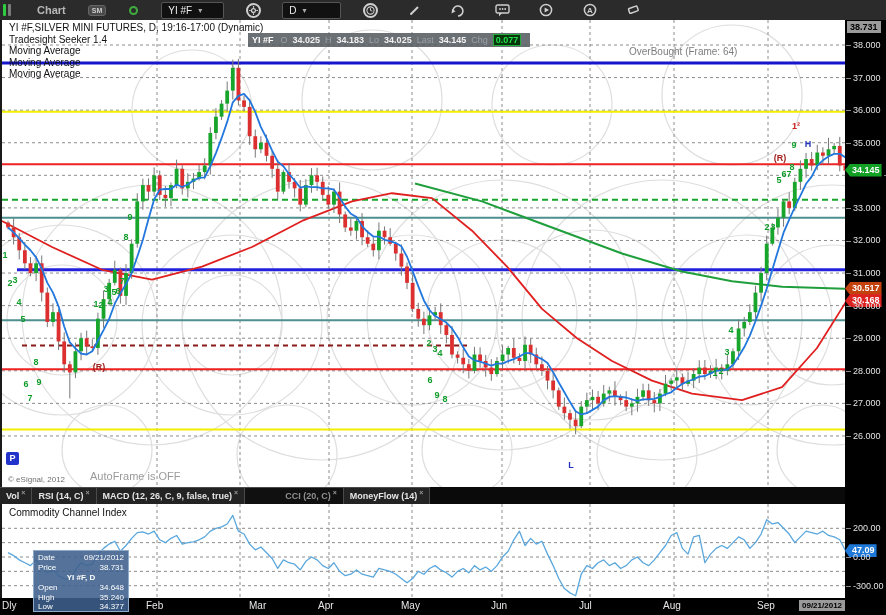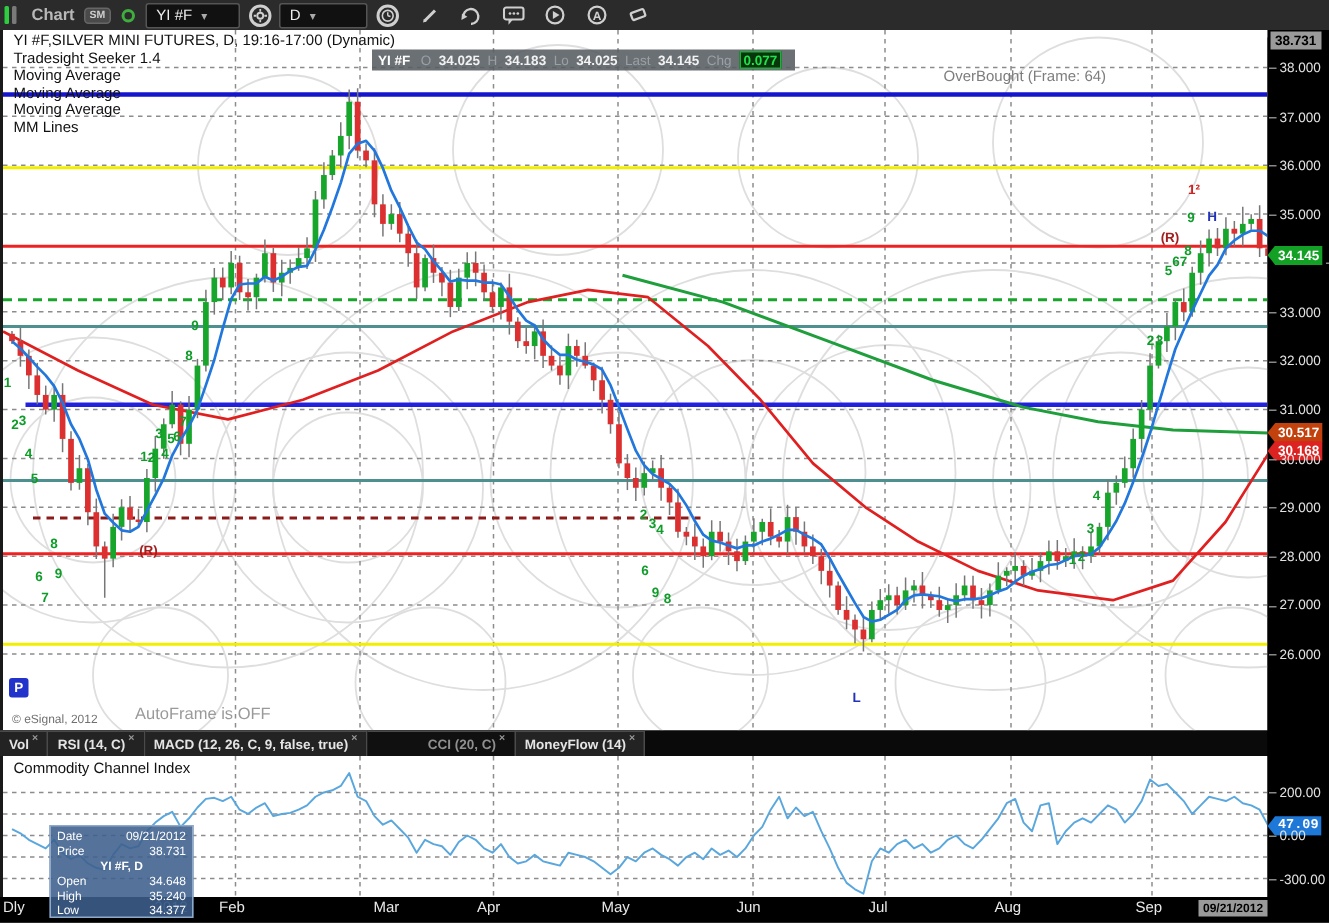--- a/index.html
+++ b/index.html
@@ -1,20 +1,20 @@
 <!DOCTYPE html>
 <html><head>
 <meta charset="utf-8">
 <style>
   html,body{margin:0;padding:0;background:#000;}
   #app{position:relative;width:886px;height:615px;background:#000;overflow:hidden;
        font-family:"Liberation Sans",sans-serif; -webkit-font-smoothing:antialiased;}
   
   #toolbar{position:absolute;left:0;top:0;width:886px;height:20px;background:#2b2b2b;
-           display:flex;align-items:center;gap:4px;border-bottom:5px solid #c4b5fd;}
+           display:flex;align-items:center;gap:20px;border-bottom:5px solid #c4b5fd;}
   .tb-label{color:#b8b8b8;font-weight:bold;font-size:11px;margin:0 2px;}
   .tb-badge{background:#4a4a4a;color:#cfcfcf;font-size:7px;font-weight:bold;border-radius:3px;
             padding:1px 3px;border:1px solid #666;}
   .tb-dot{width:9px;height:9px;border-radius:50%;border:2px solid #3fae3f;box-sizing:border-box;margin:0 3px;}
   .tb-field{background:#111;color:#eee;font-size:10px;height:15px;display:flex;align-items:center;
             padding:0 3px 0 6px;border:1px solid #555;border-radius:2px;gap:6px;}
   .tb-field .caret{color:#aaa;font-size:8px;}
   .tb-iconbtn{width:18px;height:16px;display:flex;align-items:center;justify-content:center;cursor:pointer;}
   .tb-circle{border:2px solid #cfcfcf;border-radius:50%;width:15px;height:15px;display:flex;
              align-items:center;justify-content:center;box-sizing:border-box;}
@@ -563,21 +563,20 @@
           <text x="806" y="127" fill="#2233bb" font-size="9" font-weight="bold" text-anchor="middle" font-family="Liberation Sans,sans-serif">H</text>
           <text x="569" y="448" fill="#2233bb" font-size="9" font-weight="bold" text-anchor="middle" font-family="Liberation Sans,sans-serif">L</text>
         </g>
       </svg>
     <div class="title-block">
       <div>YI #F,SILVER MINI FUTURES, D, 19:16-17:00 (Dynamic)</div>
       <div>Tradesight Seeker 1.4</div>
       <div>Moving Average</div>
       <div>Moving Average</div>
       <div>Moving Average</div>
-      <div>MM Lines</div>
     </div>
     <div id="quote-strip">
       <span class="sym">YI #F</span>
       <span class="lbl">O</span>
       <span class="val">34.025</span>
       <span class="lbl">H</span>
       <span class="val">34.183</span>
       <span class="lbl">Lo</span>
       <span class="val">34.025</span>
       <span class="lbl">Last</span>
@@ -589,21 +588,21 @@
     <div class="p-badge">P</div>
     <div class="copyright">© eSignal, 2012</div>
     <div class="autoframe">AutoFrame is OFF</div>
   </div>
 
   <div id="price-axis">
     <div class="badge-gray" style="top:1px">38.731</div>
     <div class="axis-badge" id="badge-last" style="background: rgb(18, 160, 37); top: 143.596px;">34.145</div>
     <div class="axis-badge" id="badge-ma-green" style="background: #c2410c; top: 262px;">30.517</div>
     <div class="axis-badge" id="badge-ma-red" style="background: rgb(221, 34, 34); top: 274.167px;">30.168</div>
-    <div class="axis-badge" id="badge-cci" style="background: rgb(30, 120, 215); top: 524.243px; font-family: Liberation Mono, monospace;">47.09</div>
+    <div class="axis-badge" id="badge-cci" style="background: rgb(30, 120, 215); top: 524.243px;">47.09</div>
   <div class="axis-label" style="top: 410.96px;">26.000</div>
       <div class="axis-label" style="top: 378.38px;">27.000</div>
       <div class="axis-label" style="top: 345.8px;">28.000</div>
       <div class="axis-label" style="top: 313.22px;">29.000</div>
       <div class="axis-label" style="top: 280.64px;">30.000</div>
       <div class="axis-label" style="top: 248.06px;">31.000</div>
       <div class="axis-label" style="top: 215.48px;">32.000</div>
       <div class="axis-label" style="top: 182.9px;">33.000</div>
       <div class="axis-label" style="top: 150.32px; padding-left: 38px;">34.000</div>
       <div class="axis-label" style="top: 117.74px;">35.000</div>

